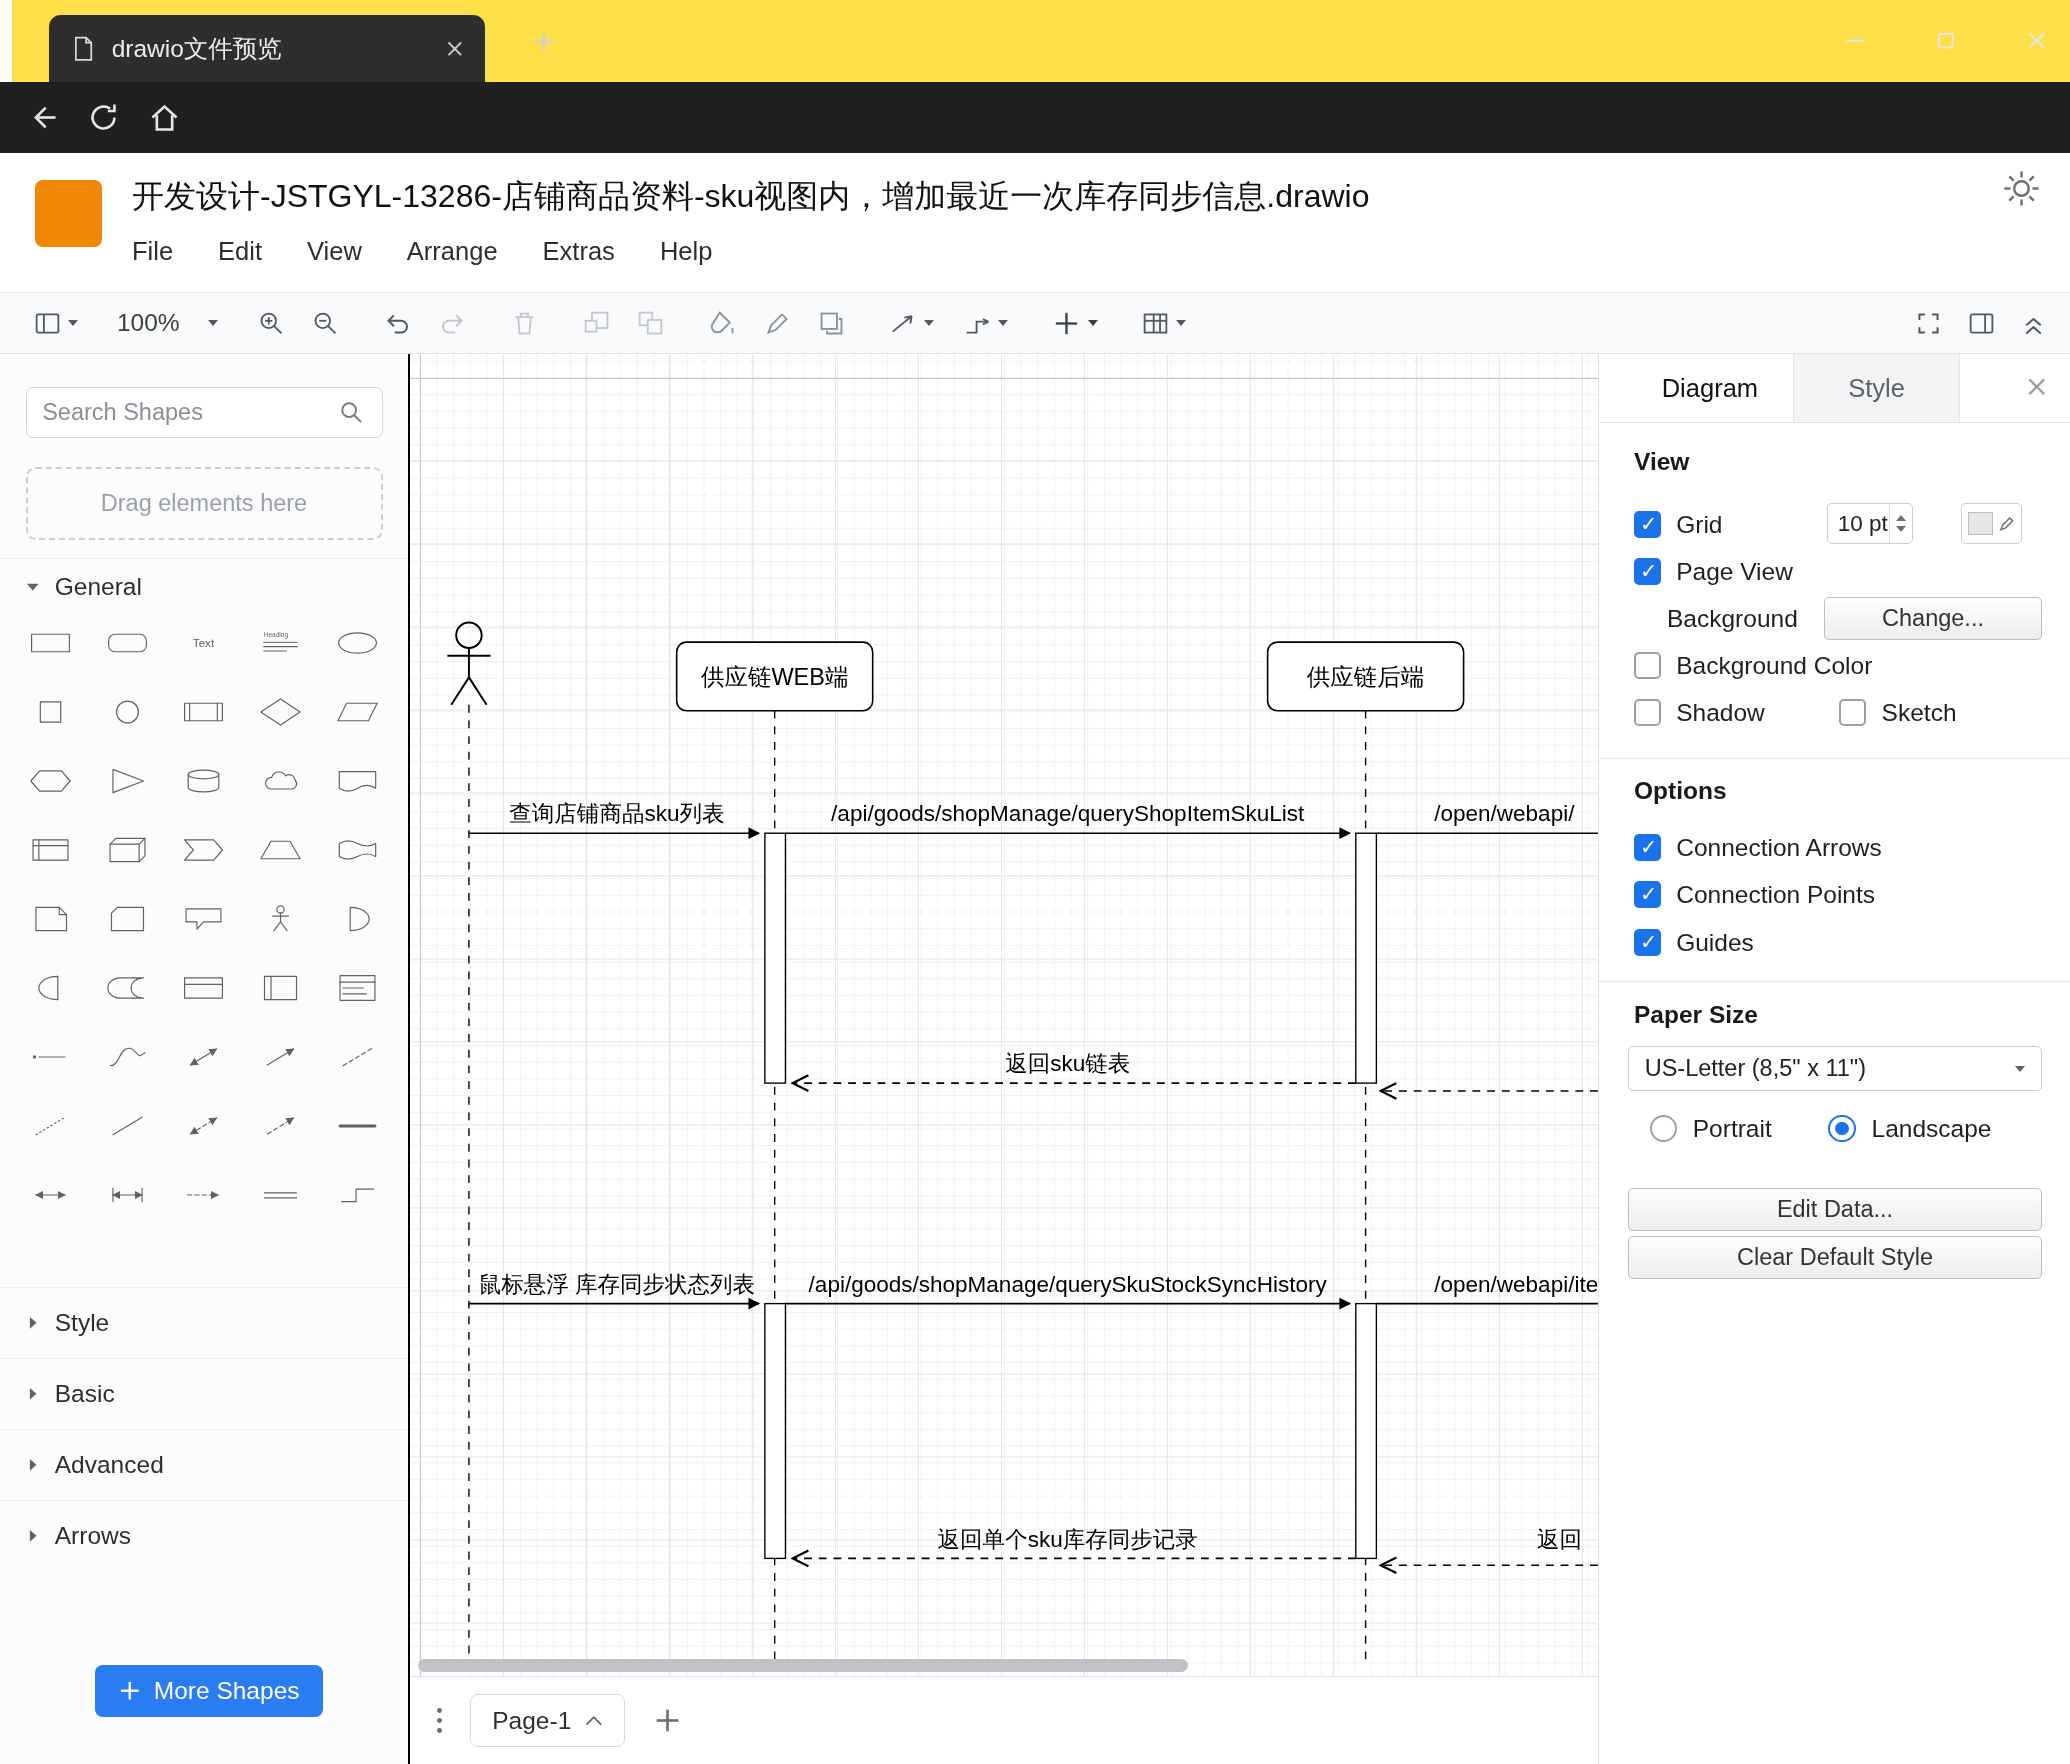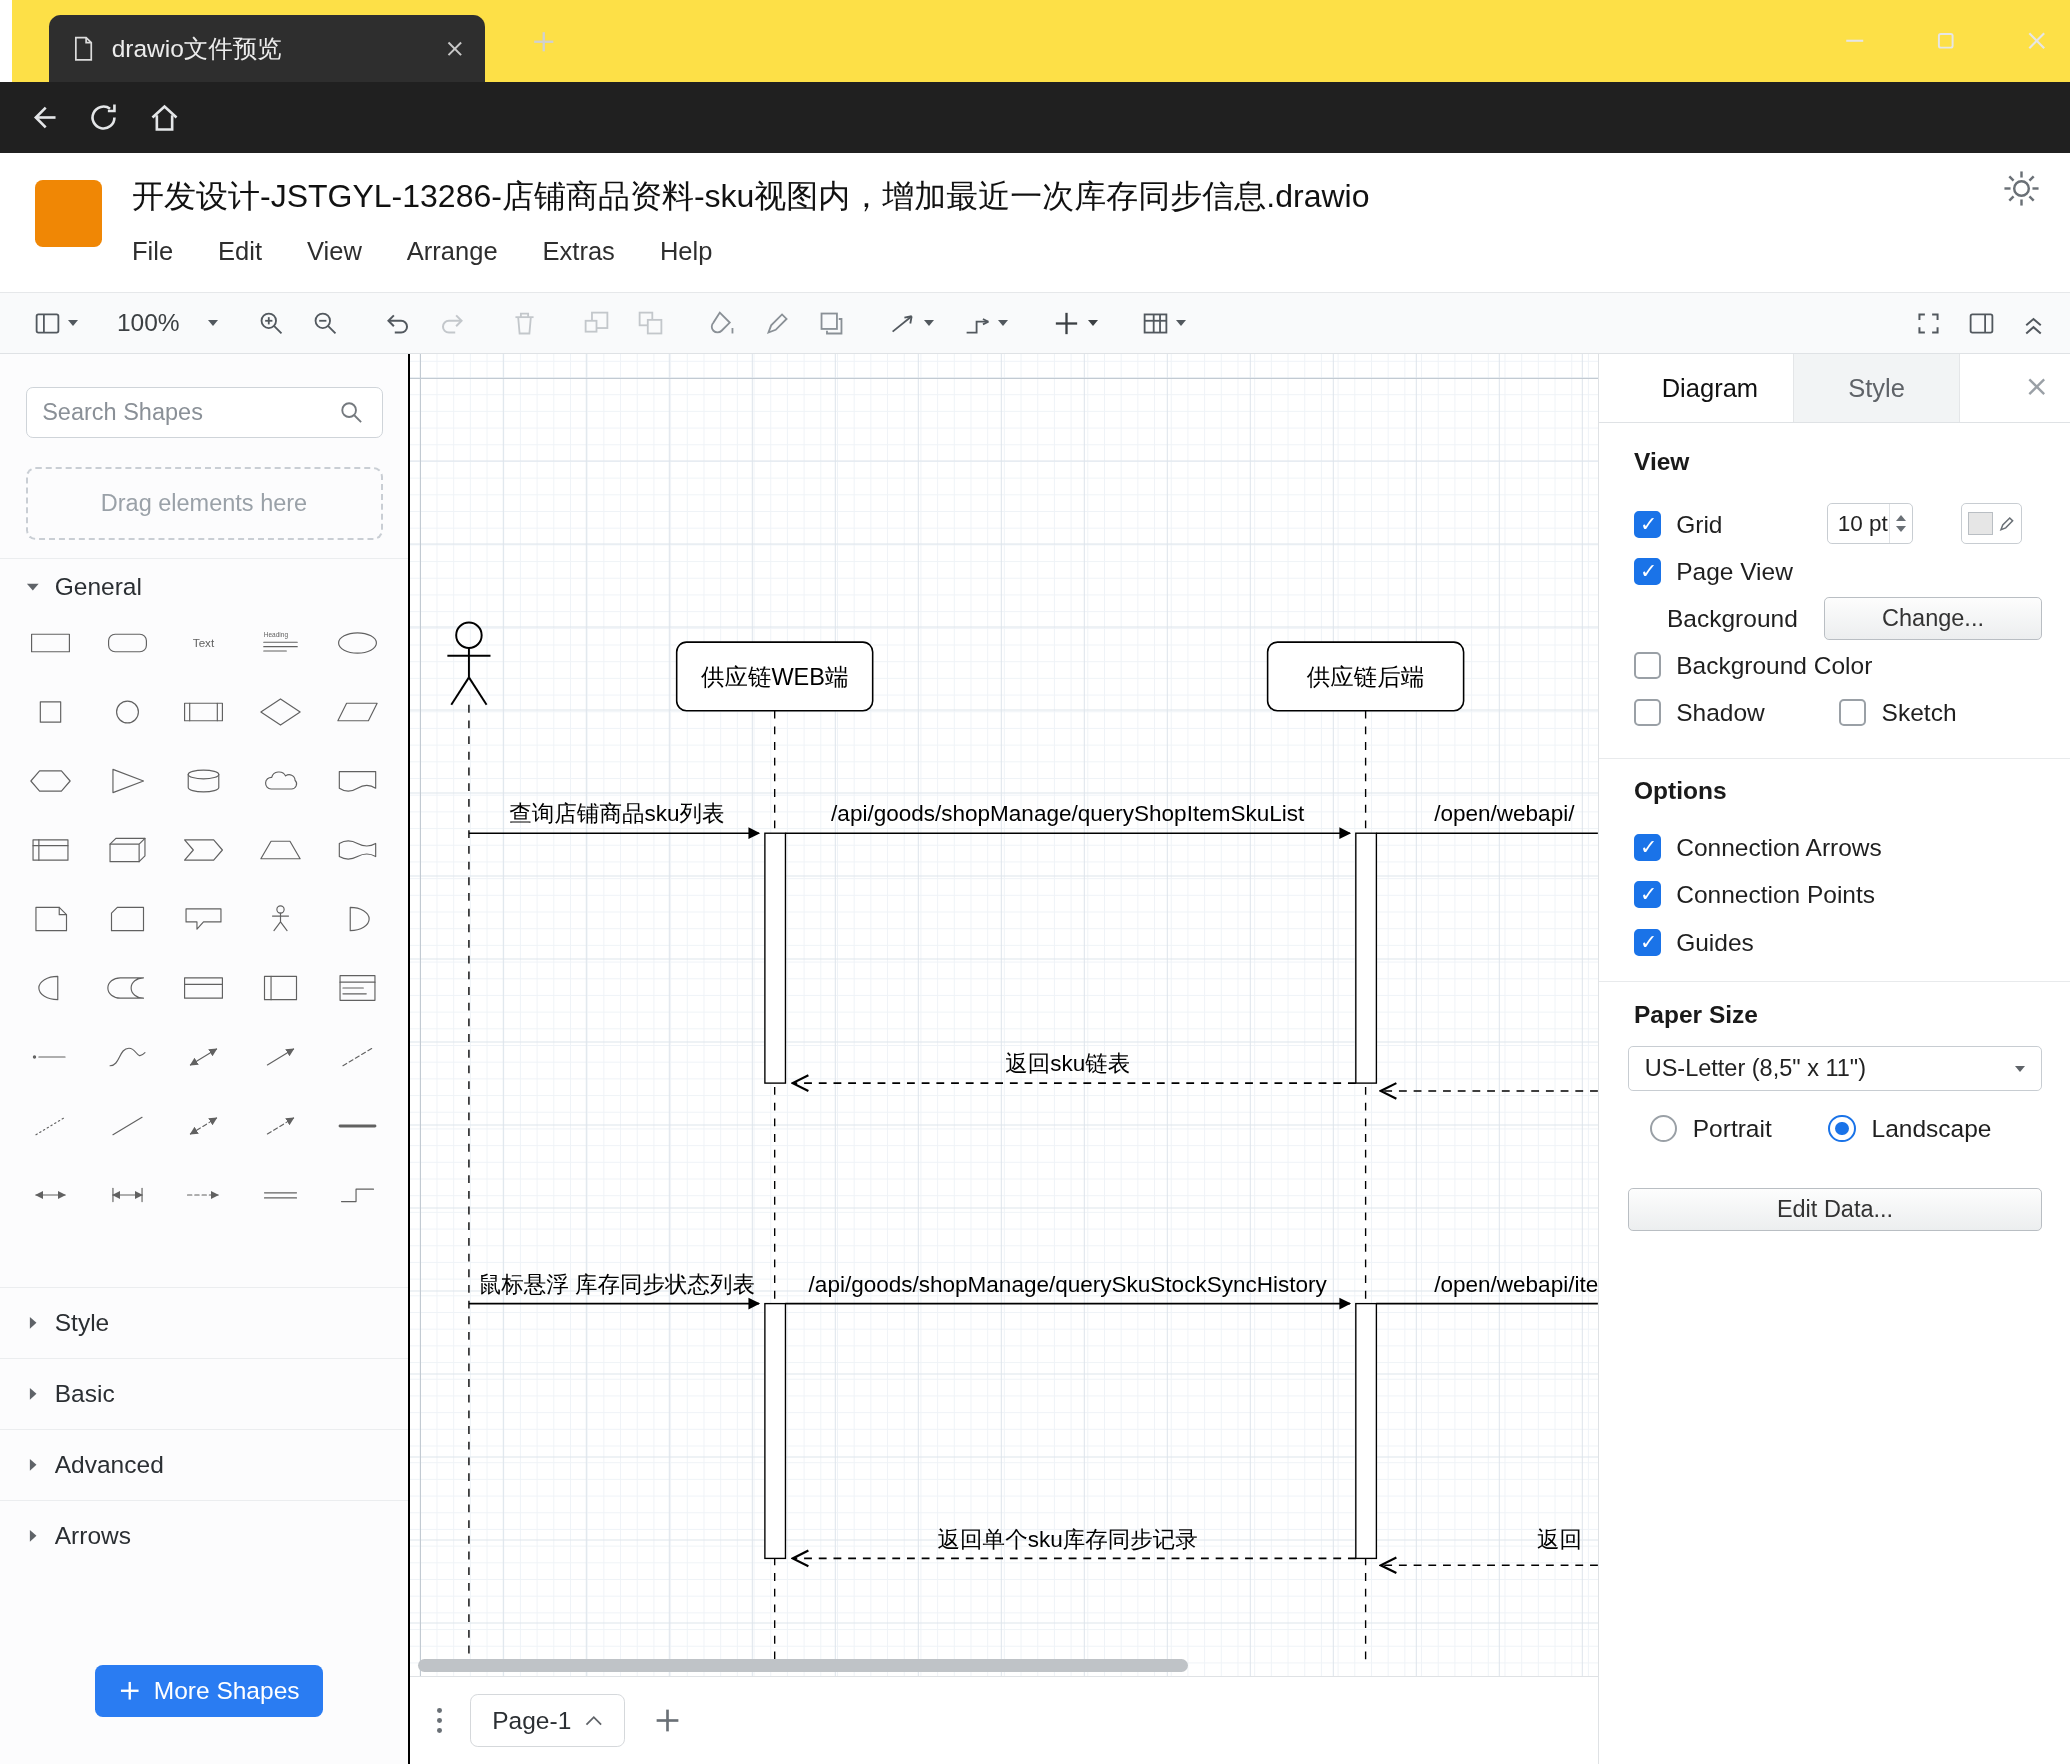--- a/index.html
+++ b/index.html
@@ -833,16 +833,17 @@
     </div>
 
     <div class="prow" style="top:753px;padding-left:15.7px">
       <span class="radio"></span>
       <span>Portrait</span>
       <span class="radio on" style="margin-left:41px"></span>
       <span>Landscape</span>
     </div>
 
     <button class="pbtn" style="left:29px;top:834px;width:414px">Edit Data...</button>
+    <button class="pbtn" style="left:29px;top:882px;width:414px">Clear Default Style</button>
   </div>
 
 </div>
 
 
 </body></html>

